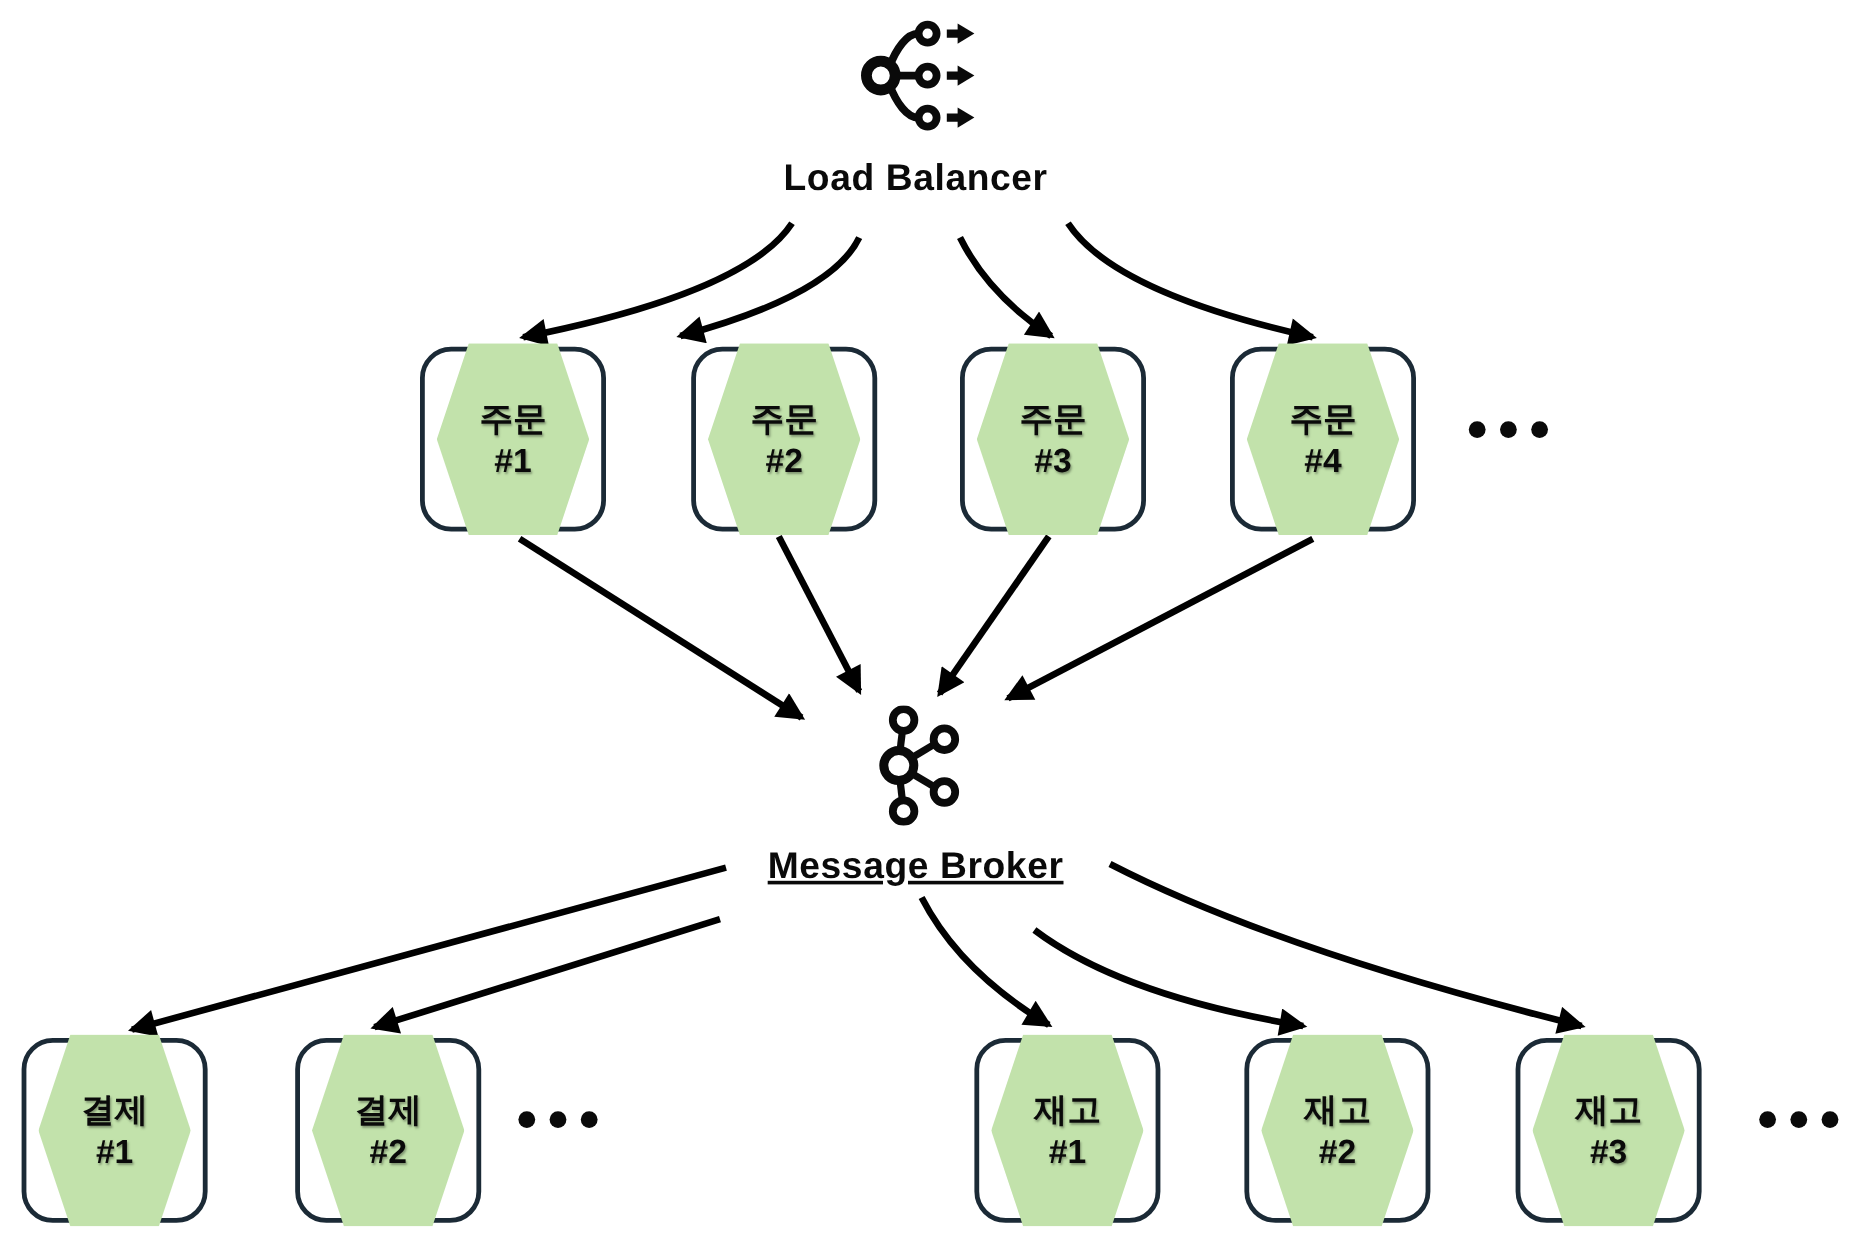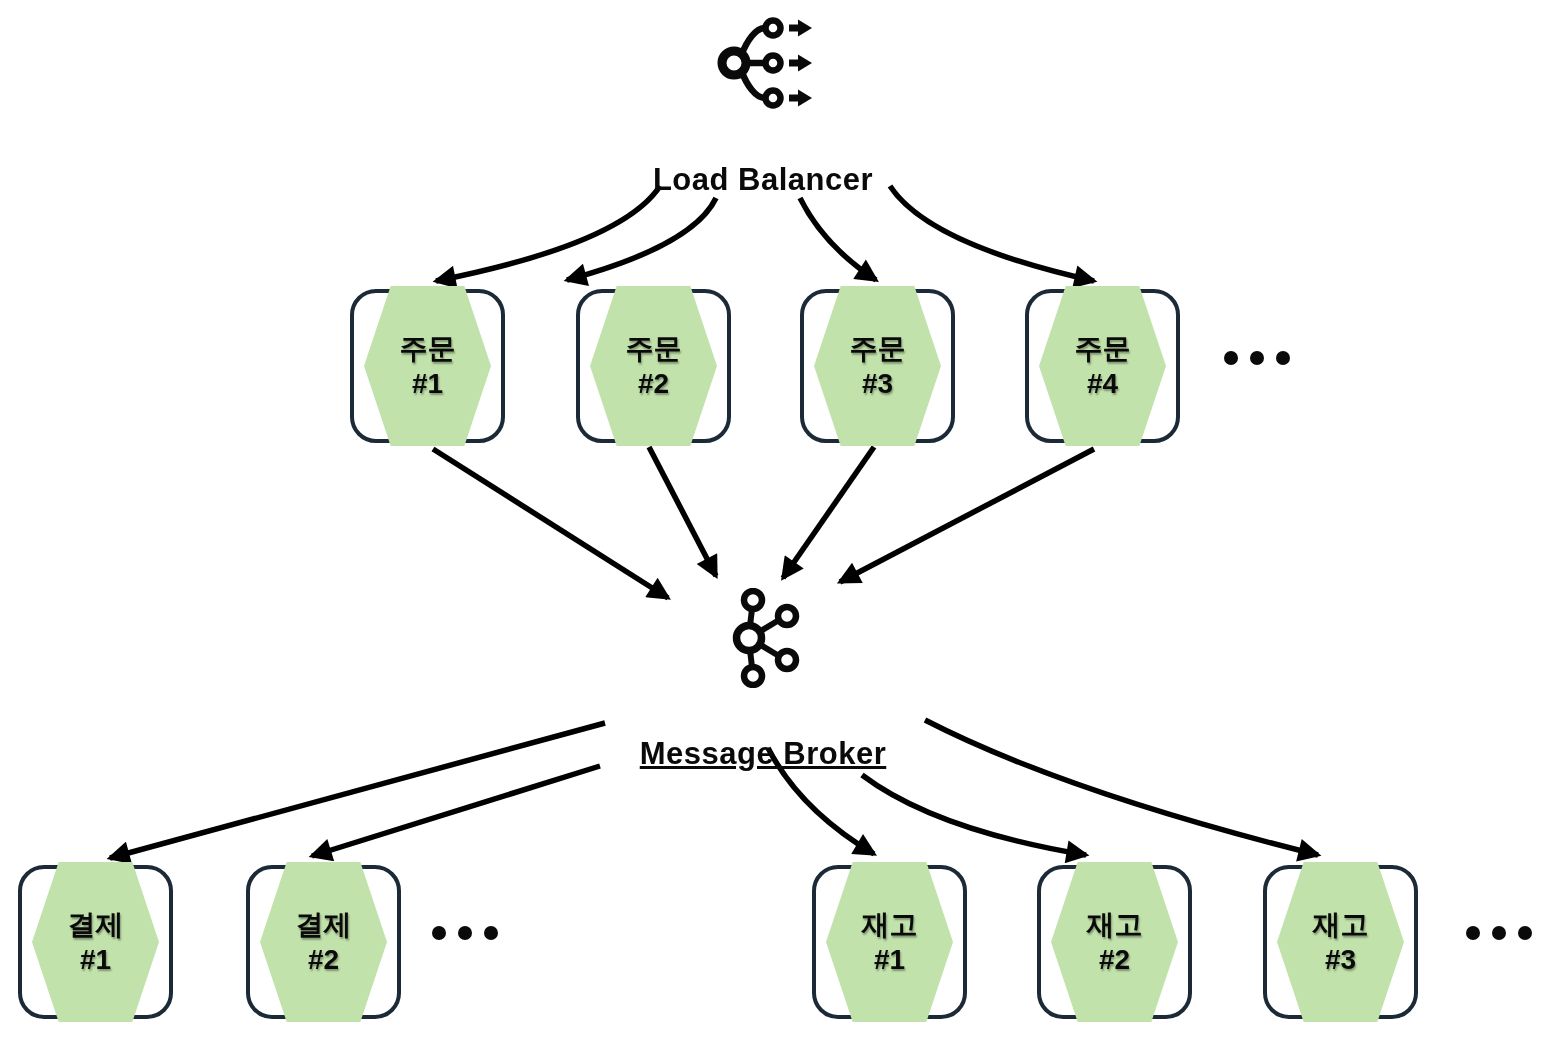--- a/index.html
+++ b/index.html
@@ -7,21 +7,20 @@
     width:1544px;height:1040px;position:relative;overflow:hidden;
     background:#ffffff;
     font-family:"Liberation Sans","DejaVu Sans",sans-serif;
     color:#000;
   }
   .abs{position:absolute;}
   .hub-label{
     width:400px;text-align:center;
     font-size:31px;font-weight:700;letter-spacing:0.5px;
     color:#0a0a0a;
-    margin-top:32px;
   }
   .node{
     width:155px;height:154px;
     border:4px solid #1b2a36;border-radius:26px;
     background:#ffffff;
     display:flex;align-items:center;justify-content:center;
     box-sizing:border-box;
   }
   .hex{
     width:127px;height:160px;

